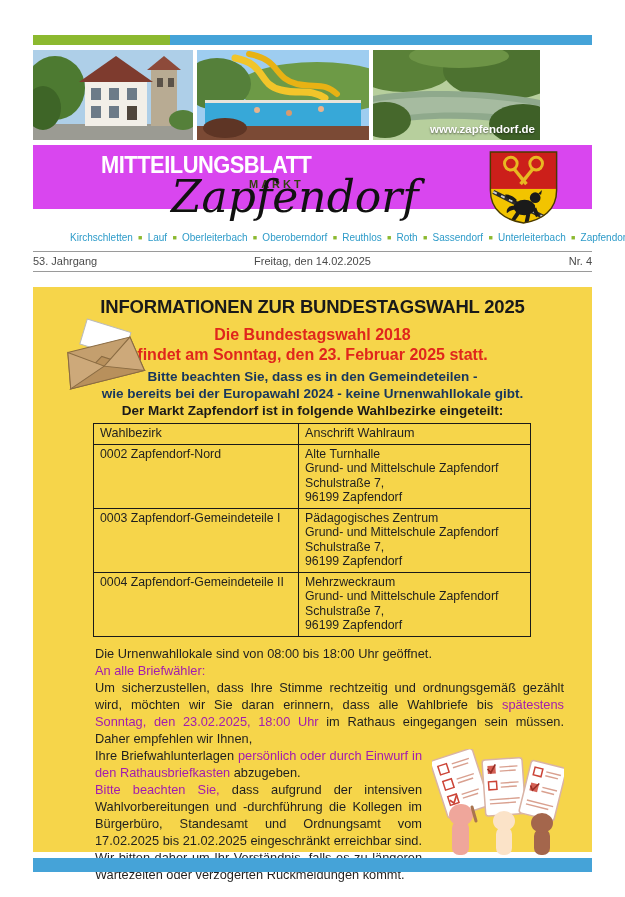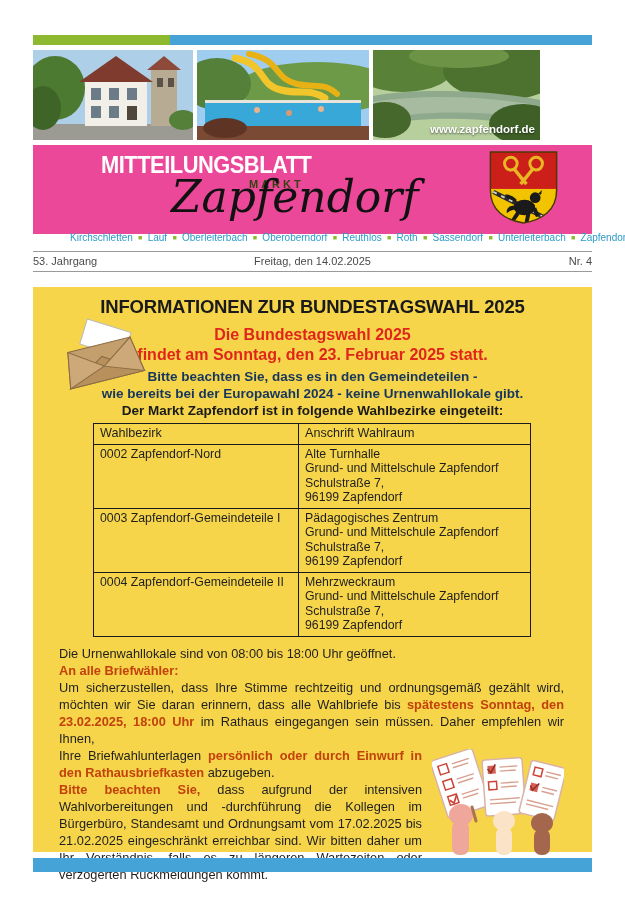--- a/index.html
+++ b/index.html
@@ -12,21 +12,21 @@
   .top-bar .seg-blue  { flex:1; height:100%; background:#45A3D8; }
 
   
   .photo-strip { position:absolute; left:33px; top:50px; width:507px; height:90px; display:flex; gap:4px; }
   .photo { position:relative; height:90px; overflow:hidden; }
   .photo svg { display:block; }
   .photo-1 { width:160px; } .photo-2 { width:172px; } .photo-3 { width:167px; }
   .website-label { position:absolute; right:5px; bottom:5px; color:#ffffff; font-weight:bold; font-size:11.5px; text-shadow:0 1px 2px rgba(0,0,0,.55); }
 
   
-  .masthead { position:absolute; left:33px; top:145px; width:559px; height:89px; background:#ec4899; }
+  .masthead { position:absolute; left:33px; top:145px; width:559px; height:64px; background:#d946ef; }
   .mast-blatt { position:absolute; left:68px; top:7px; color:#ffffff; font-weight:bold; font-size:23px; letter-spacing:-0.5px; transform:scaleX(.95); transform-origin:left; }
   .mast-markt { position:absolute; left:216px; top:33px; color:#33430f; font-size:11px; font-weight:bold; letter-spacing:3px; }
   .mast-zapfendorf { position:absolute; left:138px; top:26px; color:#111111; font-family:"DejaVu Serif", serif; font-style:italic; font-size:44px; }
   .crest { position:absolute; right:32px; top:4px; }
 
   
   .towns-bar { position:absolute; left:50px; top:232px; width:559px; display:flex; justify-content:space-between; align-items:center;margin-left:20px; }
   .town { color:#2D9BC9; font-size:10px; white-space:nowrap; }
   .town-sep { color:#8CB92F; font-size:7px; line-height:10px; }
 
@@ -48,23 +48,23 @@
 
   .envelope { position:absolute; left:14px; top:25px; }
 
   table.wahl-table { border-collapse:collapse; margin:4px 0 0 60px; width:438px; font-size:12.3px; color:#1f1f1f; }
   .wahl-table th, .wahl-table td { border:1px solid #1a1a1a; text-align:left; vertical-align:top; padding:2px 6px 3px 6px; line-height:14.5px; }
   .wahl-table th { font-weight:normal; font-size:12.6px; }
   .wahl-table col.c1 { width:205px; }
   .addr { white-space:pre-line; }
 
   .body-text { margin:8px 28px 0 26px; font-size:12.8px; color:#1f1f1f; line-height:17px; }
-  .body-text p { text-align:justify; }
+  .body-text p { text-align:justify;margin-left:36px; }
   .p-plain { text-align:left !important; }
-  .red-bold { color:#c2410c; font-weight:bold; }
+  .red-bold { color:#a21caf; font-weight:normal; }
   .ballot-illustration { float:right; width:132px; height:106px; margin:2px 0 0 10px; }
 
   .bottom-bar { position:absolute; left:33px; top:858px; width:559px; height:14px; background:#45A3D8; }
 </style>
 </head>
 <body>
 
 <div class="sheet">
 
   <div class="top-bar">
@@ -201,21 +201,21 @@
       <g transform="rotate(-14 48 42)">
         <polygon points="46,8 88,26 78,50 36,32" fill="#ffffff" stroke="#bbbbbb" stroke-width="1" transform="rotate(8 60 28)"></polygon>
         <polygon points="22,34 86,34 92,70 16,70" fill="#c49f6e" stroke="#8a6b42" stroke-width="1"></polygon>
         <polygon points="16,70 92,70 54,46" fill="#b8905c" stroke="#8a6b42" stroke-width="1"></polygon>
         <polygon points="16,70 22,34 54,56" fill="#cda97a" stroke="#8a6b42" stroke-width="1"></polygon>
         <polygon points="92,70 86,34 54,56" fill="#cda97a" stroke="#8a6b42" stroke-width="1"></polygon>
       </g>
     </svg>
 
     <div class="art-title">INFORMATIONEN ZUR BUNDESTAGSWAHL 2025</div>
-    <div class="headline-red first">Die Bundestagswahl 2025</div>
+    <div class="headline-red first">Die Bundestagswahl 2018</div>
     <div class="headline-red">findet am Sonntag, den 23. Februar 2025 statt.</div>
     <div class="intro-blue first">Bitte beachten Sie, dass es in den Gemeindeteilen -</div>
     <div class="intro-blue">wie bereits bei der Europawahl 2024 - keine Urnenwahllokale gibt.</div>
     <div class="intro-black">Der Markt Zapfendorf ist in folgende Wahlbezirke eingeteilt:</div>
 
     <table class="wahl-table">
       <colgroup>
           <col class="c1">
           <col>
         </colgroup>

